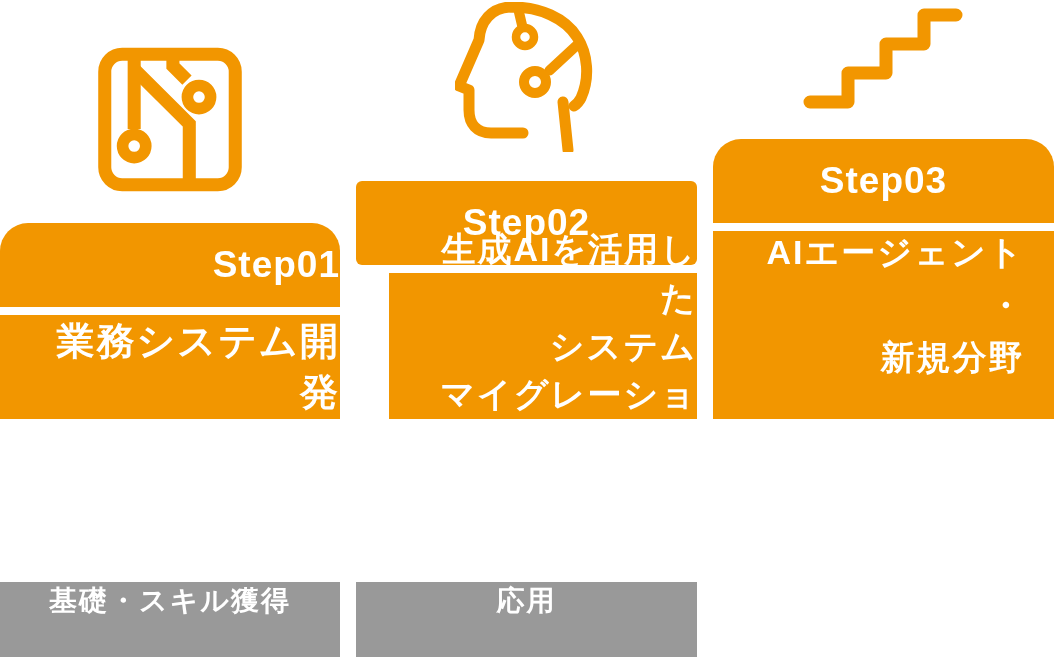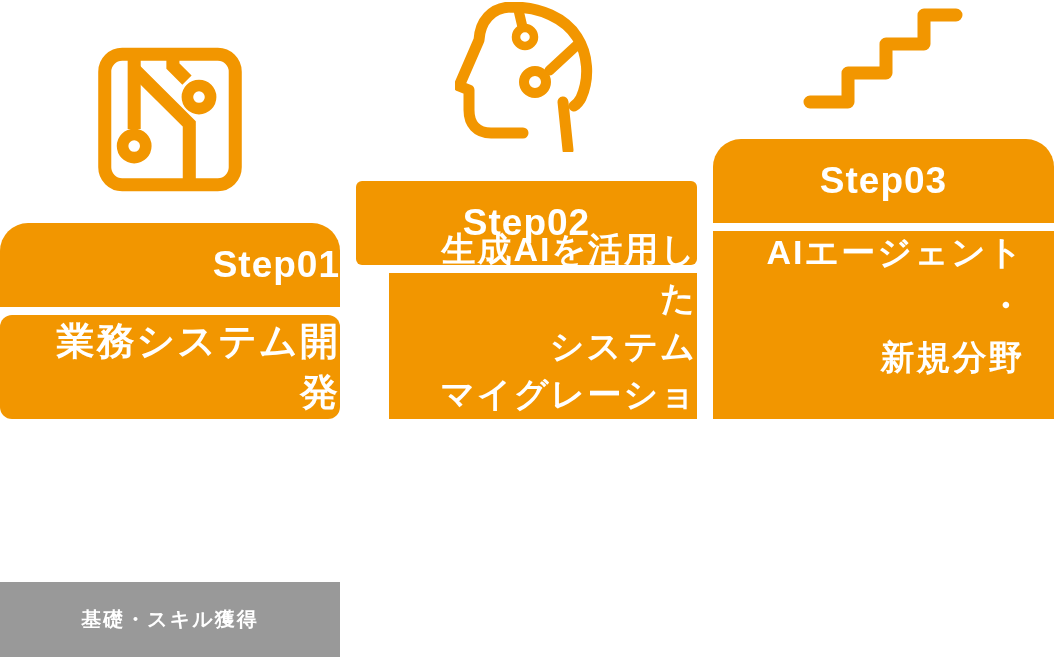--- a/index.html
+++ b/index.html
@@ -45,30 +45,30 @@
   .step-body {
     position: absolute; left: 0; right: 0; bottom: 80px;
     background: var(--accent-orange);
     display: flex; align-items: center; justify-content: center;
     text-align: right;
     color: var(--text-white);
     font-weight: bold;
     white-space: pre-line;
     padding-left: 24px;
   }
-  .col1 .step-body { top: 315px; font-size: 38px; letter-spacing: 2px; border-radius: 12px; }
+  .col1 .step-body { top: 315px; font-size: 38px; letter-spacing: 2px; }
   .col2 .step-body { top: 273px; font-size: 34px; letter-spacing: 2px; line-height: 1.42; margin-left: 33px; }
   .col3 .step-body { top: 231px; font-size: 34px; letter-spacing: 2px; line-height: 1.55; padding-bottom: 40px; }
 
   .step-footer {
     position: absolute; left: 0; right: 0; top: 582px; height: 75px;
     background: var(--footer-gray);
-    display: flex; align-items: center; justify-content: center;
+    display: flex; align-items: flex-start; justify-content: center;
     color: var(--text-white);
-    font-size: 20px; font-weight: bold; letter-spacing: 2px;
+    font-size: 28px; font-weight: bold; letter-spacing: 2px;
   }
 </style>
 </head>
 <body>
 
 <div class="stage">
 
   <div class="col col1">
     <div class="icon-wrap">
       <svg viewBox="0 0 100 100" aria-hidden="true">
@@ -104,20 +104,23 @@
       </svg>
     </div>
     <div class="step-header">
       <span>Step02</span>
     </div>
     <div class="step-body">
       <span>生成AIを活用した
 システム
 マイグレーション</span>
     </div>
+    <div class="step-footer">
+      <span>応用</span>
+    </div>
   </div>
 
   <div class="col col3">
     <div class="icon-wrap">
       <svg viewBox="0 0 160 102" aria-hidden="true">
         <path class="icon-stroke" d="M7 95 H45 V66 H83 V37 H121 V8 H153" stroke-width="13" stroke-linecap="round" stroke-linejoin="round"></path>
       </svg>
     </div>
     <div class="step-header">
       <span>Step03</span>

